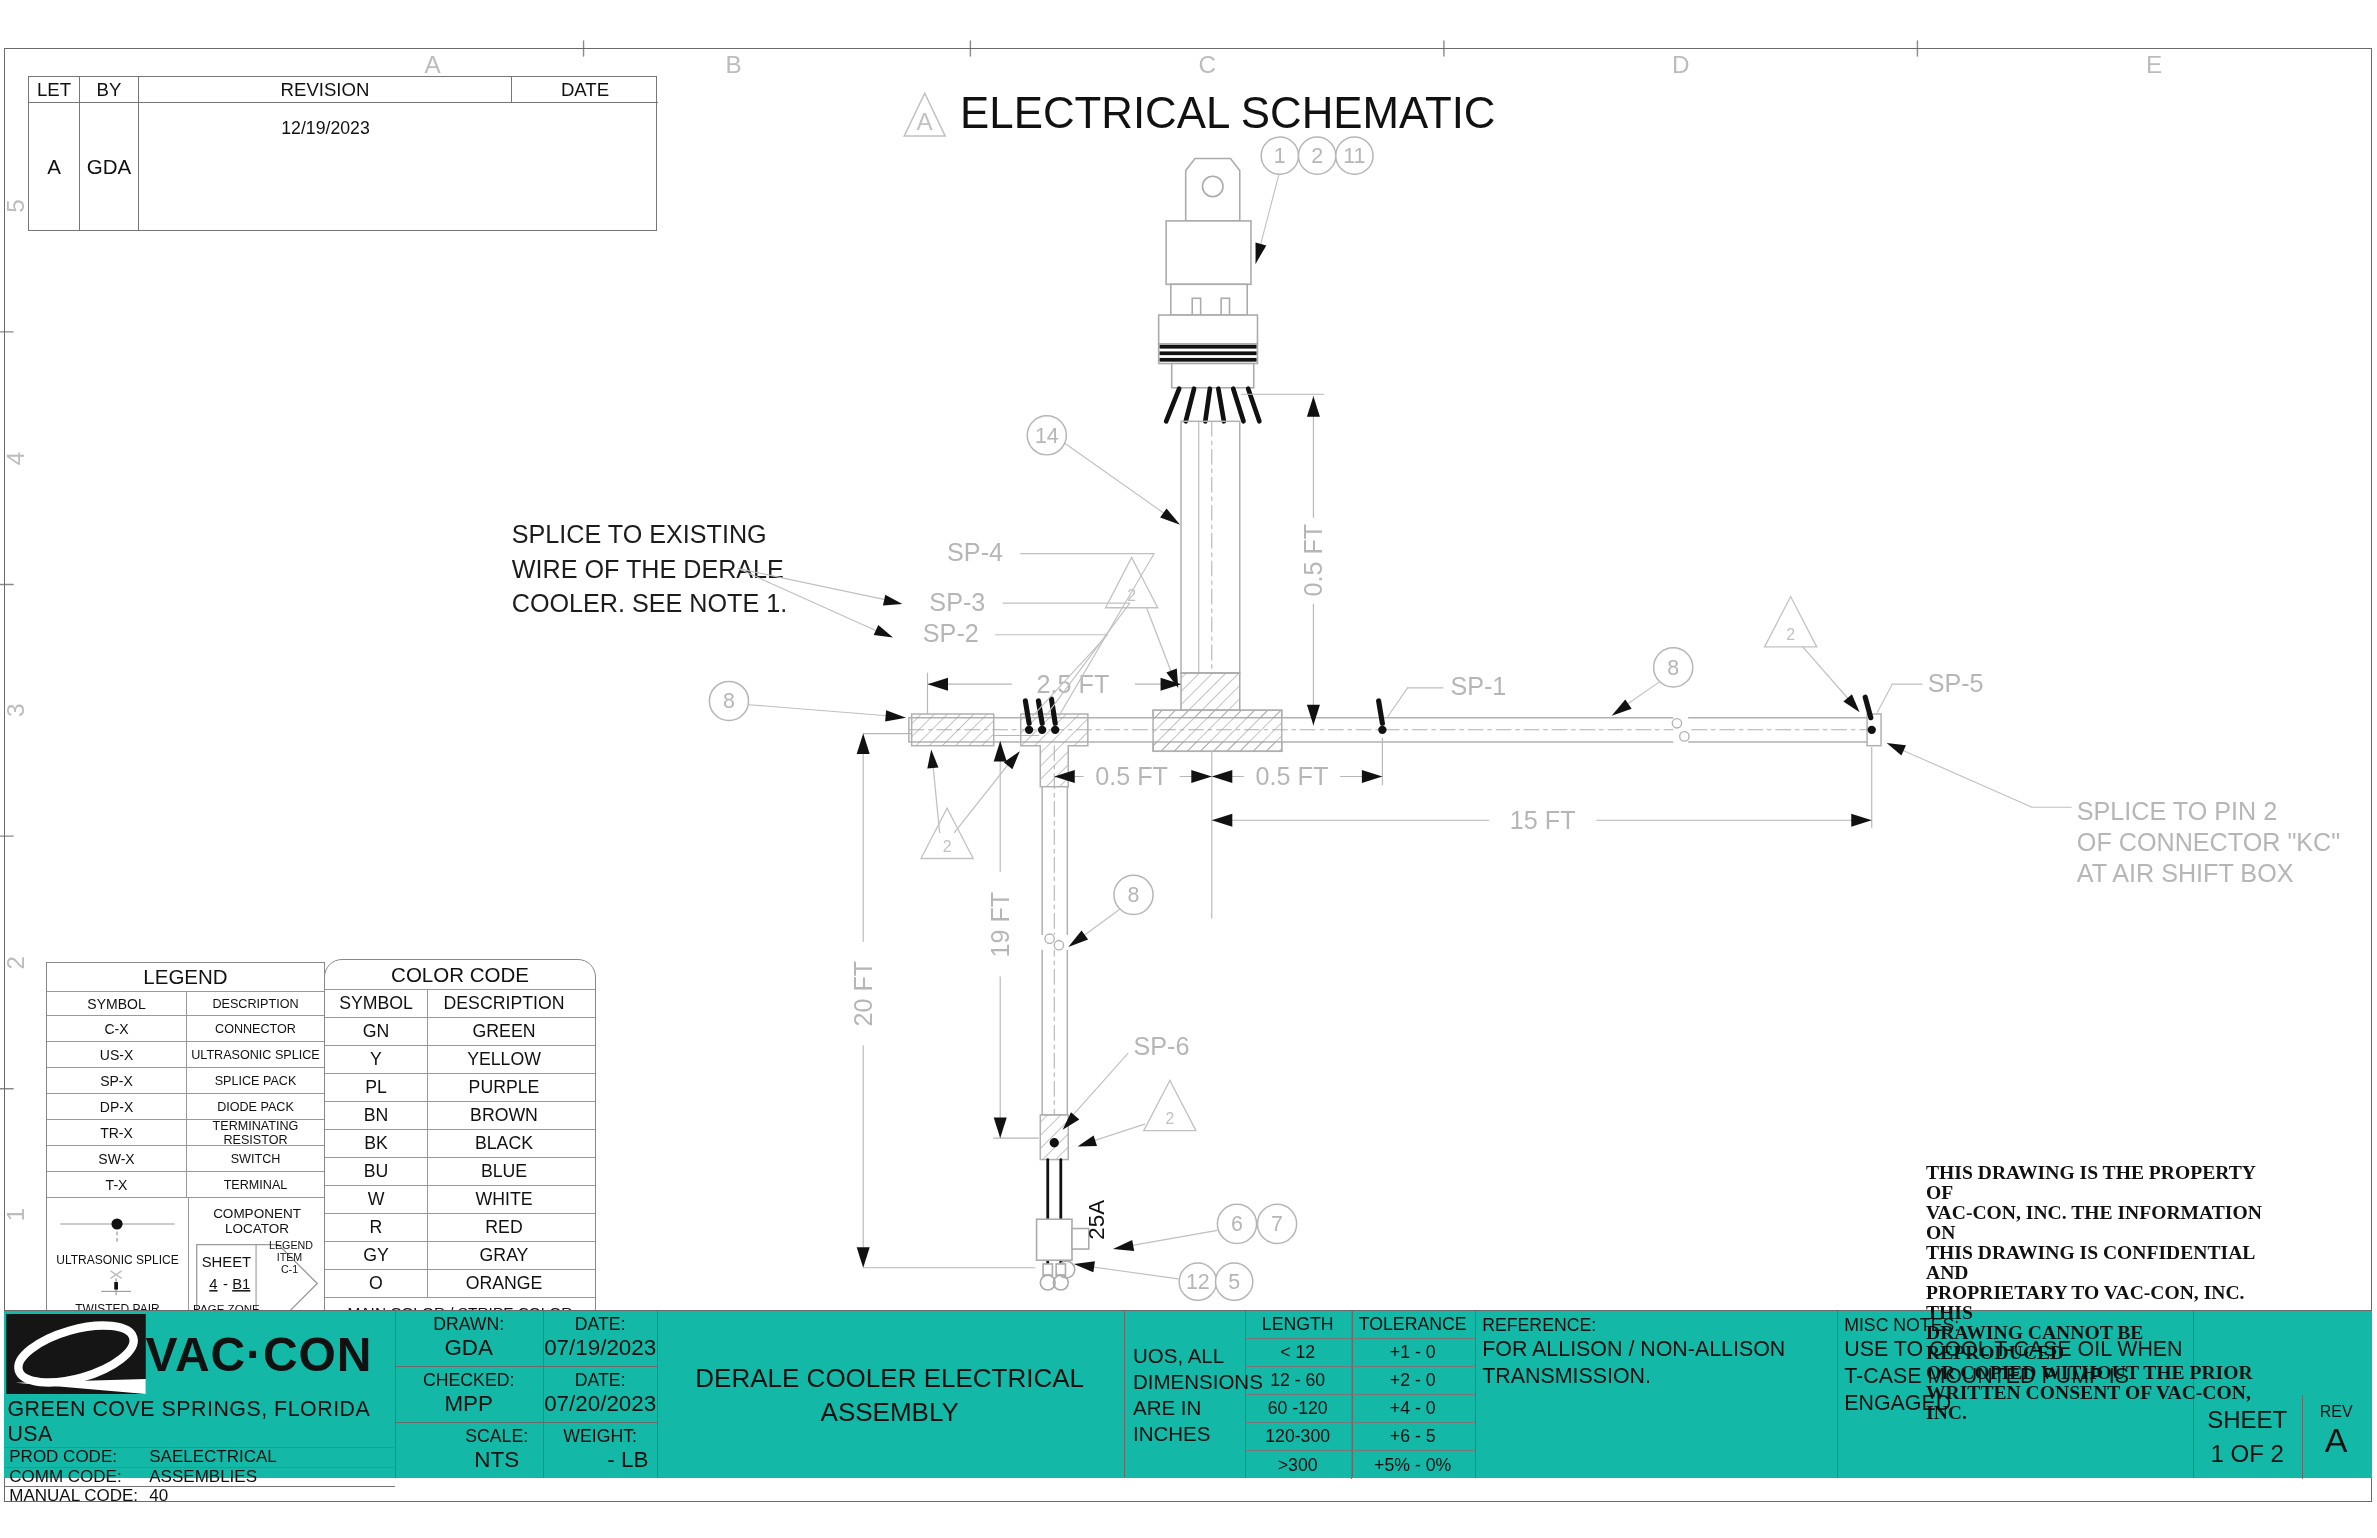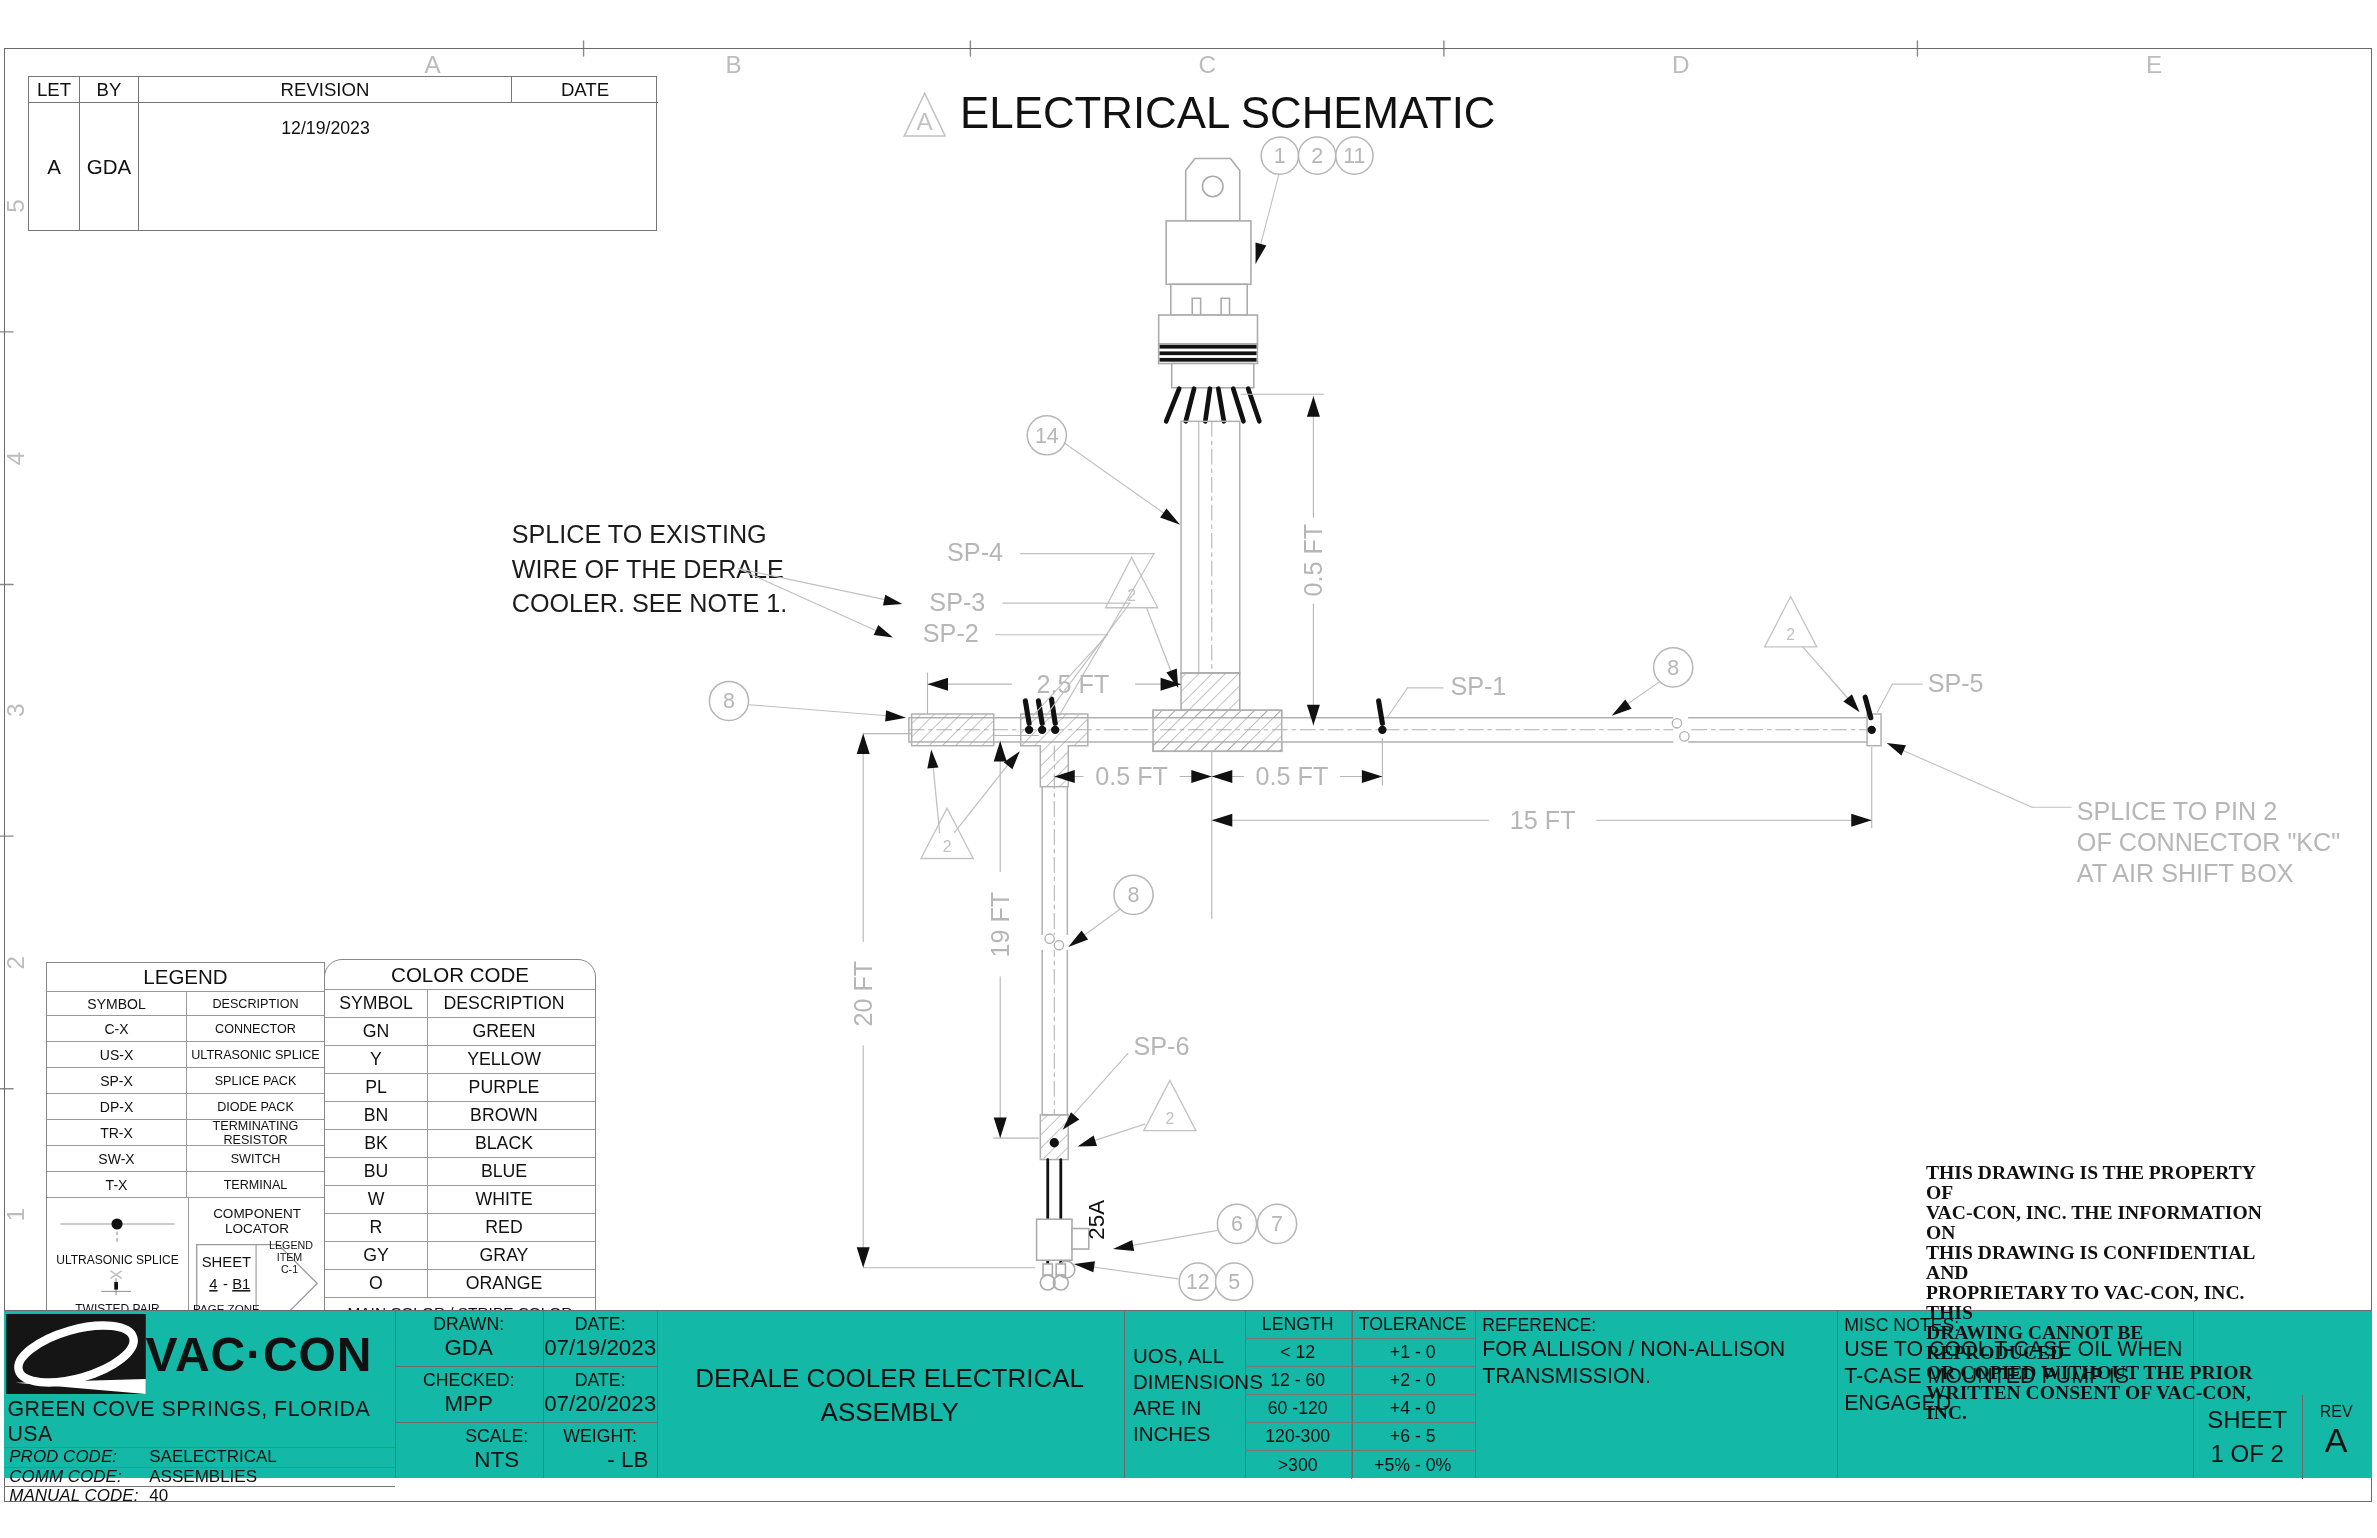--- a/index.html
+++ b/index.html
@@ -47,21 +47,21 @@
   .smalllab{font-size:12px;text-align:center;}
   
   #tblock{left:3.7px;top:1310px;width:2368px;height:168px;border-top:1.9px solid #6a6a6a;box-sizing:border-box;background:#14b8a6;}
   .vline{position:absolute;top:0;bottom:0;width:0;border-left:1.4px solid #6a6a6a;}
   .hcell{position:absolute;box-sizing:border-box;}
   .lab{font-size:17.7px;}
   .val{font-size:22.4px;}
   .ctr{text-align:center;}
   #logoarea .addr{font-size:21.4px;letter-spacing:0.5px;}
   .coderow{display:flex;font-size:17px;border-top:0.9px solid #777;box-sizing:border-box;align-items:center;height:19.6px;}
-  .coderow .k{width:140px;padding-left:5.6px;font-style:italic;}
+  .coderow .k{width:140px;padding-left:5.6px;}
   .dcell{border-bottom:1.4px solid #6a6a6a;box-sizing:border-box;text-align:center;}
   .tolrow{display:flex;height:28px;border-bottom:0.9px solid #777;box-sizing:border-box;font-size:17.7px;}
   .tolrow div{display:flex;align-items:center;justify-content:center;box-sizing:border-box;}
   .tolrow .c1{width:107px;border-right:0.9px solid #777;}
   .tolrow .c2{width:122px;}
   #propnote{left:1926px;top:1163px;width:358px;font-family:"Liberation Serif",serif;
             font-weight:bold;font-size:19.6px;line-height:20px;color:#111;}
   svg text{font-family:"Liberation Sans",sans-serif;}
   .logoname{font-size:48px;font-weight:bold;letter-spacing:0.9px;}
 </style>

